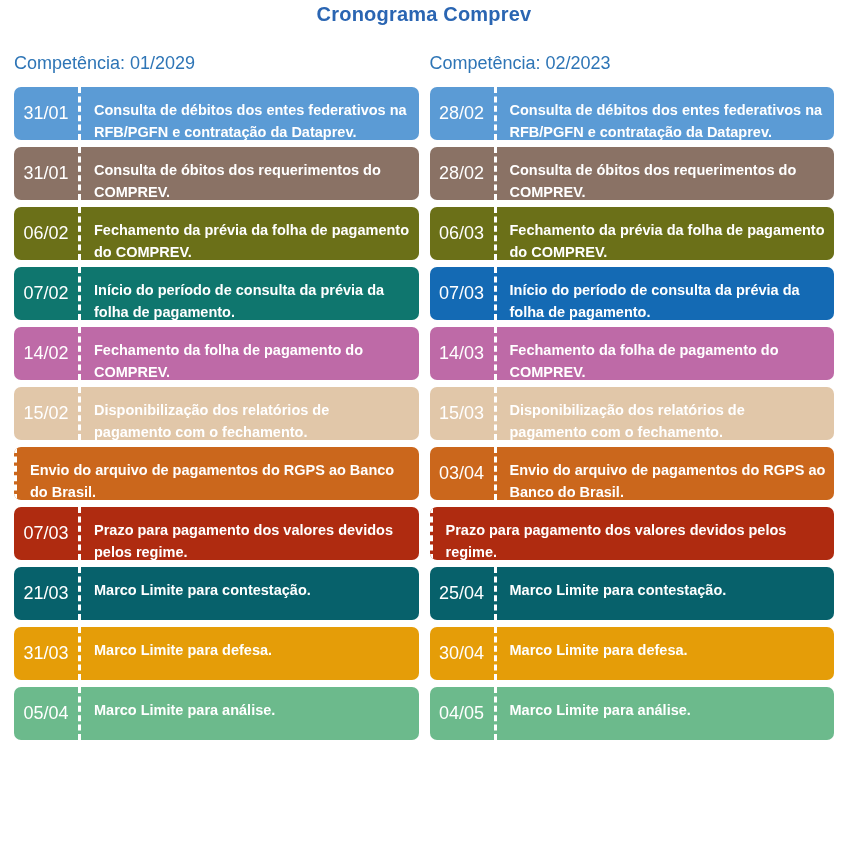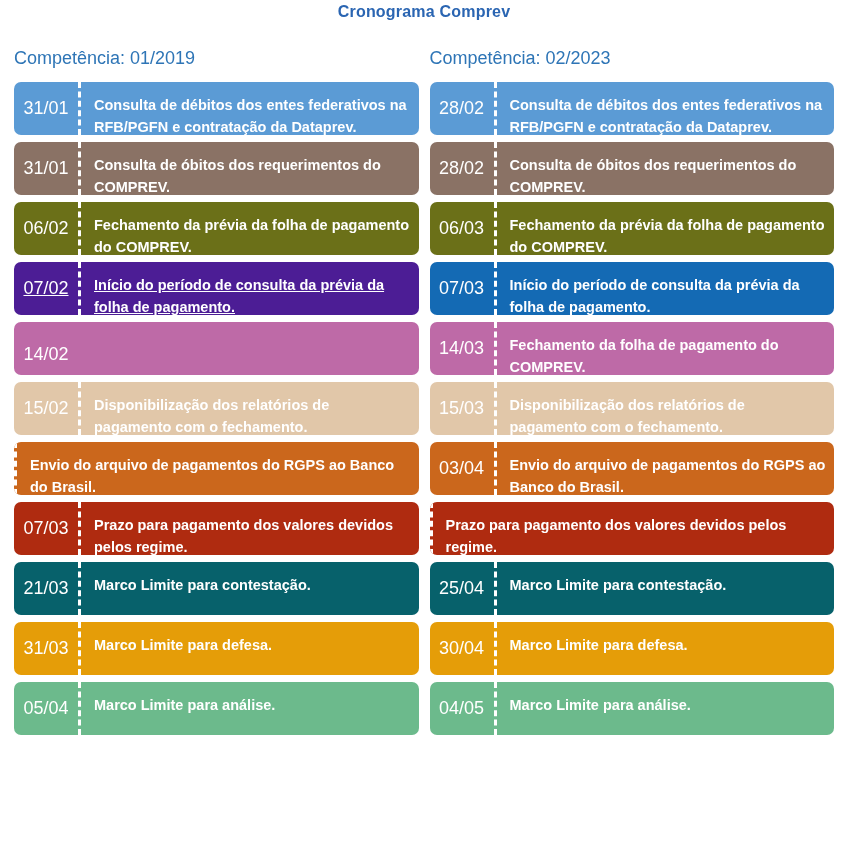--- a/index.html
+++ b/index.html
@@ -9,21 +9,21 @@
     height: 841px;
     font-family: "Liberation Sans", sans-serif;
     overflow: hidden;
   }
   .page {
     width: 847px;
     padding: 3px 13px 0 14px;
   }
   .page-title {
     text-align: center;
-    font-size: 16px;
+    font-size: 20px;
     font-weight: bold;
     color: #2A65B2;
     letter-spacing: 0.2px;
   }
   .columns {
     display: flex;
     gap: 11px;
     margin-top: 27px;
   }
   .column { flex: 1 1 0; min-width: 0; }
@@ -63,43 +63,43 @@
   }
 </style>
 </head>
 <body>
 
 <div class="page">
   <h1 class="page-title">Cronograma Comprev</h1>
 
   <div class="columns">
     <div class="column">
-      <h2 class="column-header">Competência: 01/2019</h2>
+      <h2 class="column-header">Competência: 01/2029</h2>
       <div class="rows">
   <div class="schedule-row" style="background-color: rgb(91, 155, 213);">
     <div class="row-date">31/01</div>
     <div class="row-desc">Consulta de débitos dos entes federativos na RFB/PGFN e contratação da Dataprev.</div>
   </div>
 
   <div class="schedule-row" style="background-color: rgb(138, 114, 101);">
     <div class="row-date">31/01</div>
     <div class="row-desc">Consulta de óbitos dos requerimentos do COMPREV.</div>
   </div>
 
   <div class="schedule-row" style="background-color: rgb(107, 112, 24);">
     <div class="row-date">06/02</div>
     <div class="row-desc">Fechamento da prévia da folha de pagamento do COMPREV.</div>
   </div>
 
-  <div class="schedule-row" style="background-color: #4c1d95; text-decoration: underline;">
+  <div class="schedule-row" style="background-color: #0f766e;">
     <div class="row-date">07/02</div>
     <div class="row-desc">Início do período de consulta da prévia da folha de pagamento.</div>
   </div>
 
-  <div class="schedule-row" style="background-color: rgb(190, 106, 167); flex-direction: column;">
+  <div class="schedule-row" style="background-color: rgb(190, 106, 167);">
     <div class="row-date">14/02</div>
     <div class="row-desc">Fechamento da folha de pagamento do COMPREV.</div>
   </div>
 
   <div class="schedule-row" style="background-color: rgb(225, 199, 169);">
     <div class="row-date">15/02</div>
     <div class="row-desc">Disponibilização dos relatórios de pagamento com o fechamento.</div>
   </div>
 
   <div class="schedule-row" style="background-color: rgb(203, 103, 28);">

